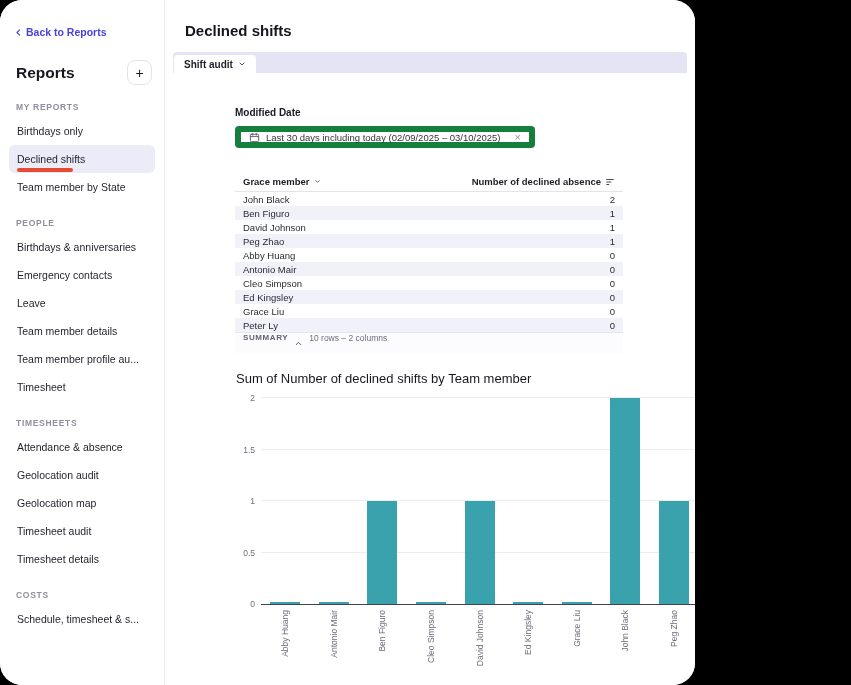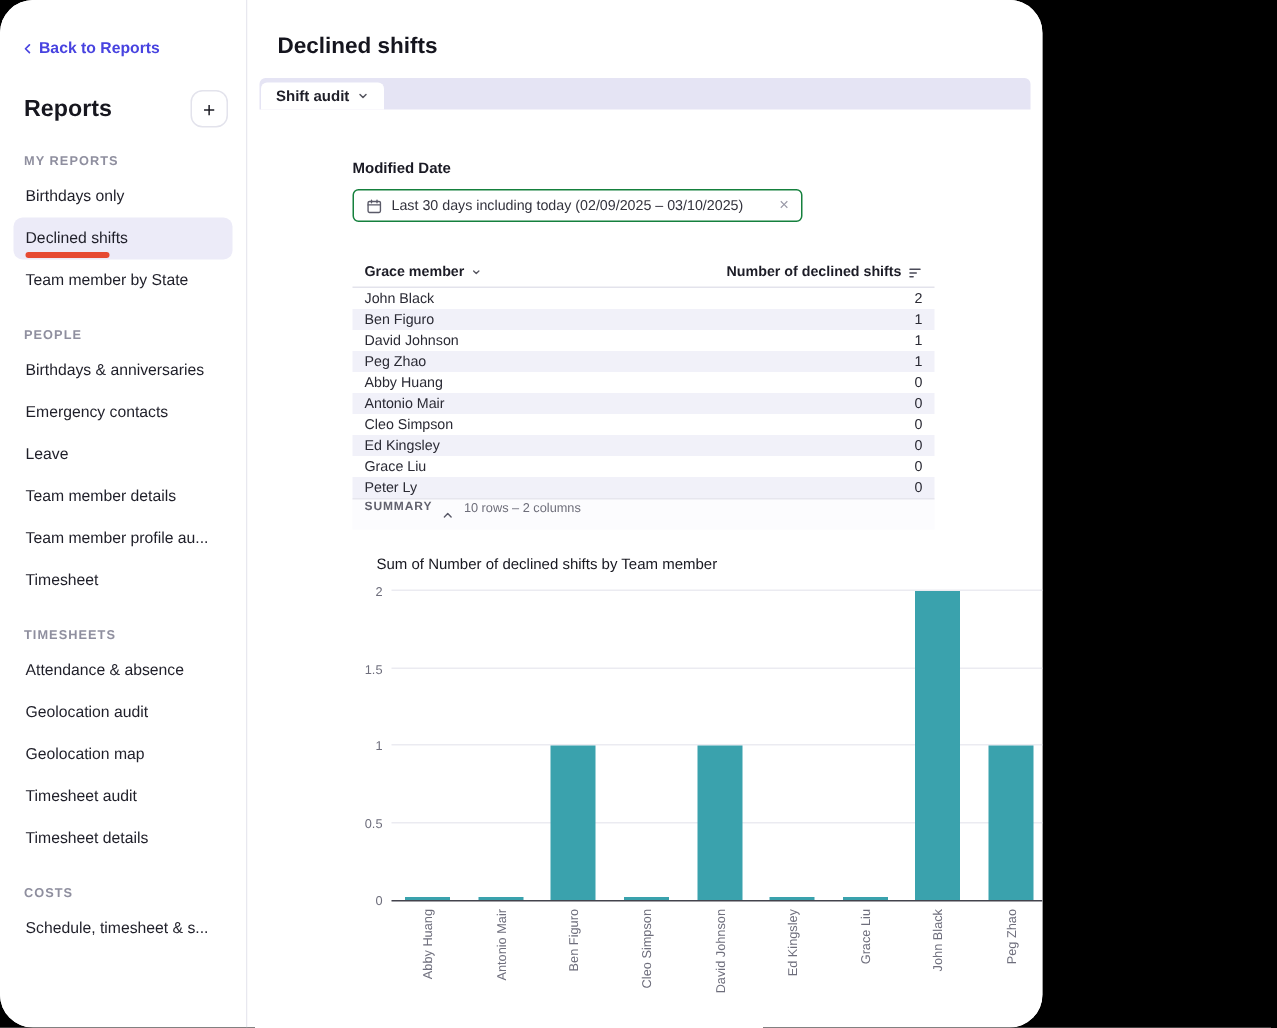--- a/index.html
+++ b/index.html
@@ -19,38 +19,38 @@
 
   
   .main { flex:1; display:flex; flex-direction:column; overflow:hidden; background:#fff; }
   .page-header { padding:22px 0 13px 20px; }
   .page-header h2 { font-size:15px; font-weight:700; color:#15151e; }
   .tabbar { margin:0 8px; background:#e5e4f4; border-radius:4px 4px 0 0; height:21px; display:flex; align-items:flex-end; padding-left:1px; }
   .tab { background:#fff; height:18px; padding:0 10px; display:flex; align-items:center; gap:5px; font-size:10px; font-weight:600; color:#1f1f29; border-radius:4px 4px 0 0; cursor:pointer; }
 
   .content { flex:1; padding:34px 0 0 70px; overflow:hidden; }
   .filter-label { font-size:10px; font-weight:700; color:#1a1a24; margin-bottom:8px; }
-  .date-filter { width:300px; height:22px; border:1px solid #15803d; border-radius:4px; display:flex; align-items:center; gap:6px; padding:0 8px; font-size:9.5px; color:#33333d; background:#fff; cursor:pointer; }
+  .date-filter { width:300px; height:22px; border:6px solid #15803d; border-radius:4px; display:flex; align-items:center; gap:6px; padding:0 8px; font-size:9.5px; color:#33333d; background:#fff; cursor:pointer; }
   .date-clear { margin-left:auto; color:#9a9aa8; font-size:11px; line-height:1; cursor:pointer; }
 
   
   .table-wrap { width:388px; margin-top:24px; }
   .thead { display:flex; align-items:center; padding:0 8px; height:20px; font-size:9.5px; font-weight:700; color:#1c1c26; border-bottom:1px solid #e3e3ec; }
   .th-name { flex:0 0 42%; display:flex; align-items:center; gap:4px; }
   .th-count { flex:1; display:flex; justify-content:flex-end; align-items:center; gap:4px; text-align:right; }
   .trow { display:flex; align-items:center; height:14px; padding:0 8px; font-size:9.5px; color:#2a2a34; }
   .trow:nth-child(even) { background:#f1f1f9; }
   .tcell.name { flex:0 0 42%; }
   .tcell.count { flex:1; text-align:right; }
   .summary-bar { display:flex; gap:6px; height:21px; padding:0 8px; border-top:1px solid #e6e6ee; background:#fcfcfe; }
   .summary-label { font-size:8px; font-weight:700; letter-spacing:0.6px; color:#62626e; }
   .summary-info { font-size:8.5px; color:#6e6e7a; }
 
   
-  .chart-title { margin:18px 0 12px 16px; font-size:10px; font-weight:500; color:#17171f; }
+  .chart-title { margin:18px 0 12px 1px; font-size:13px; font-weight:500; color:#17171f; }
   .chart { width:512px; }
   .plot { position:relative; height:207px; margin-left:26px; border-bottom:1.5px solid #43434d; }
   .gridline { position:absolute; left:0; right:0; height:1px; background:#ebebf1; }
   .ylabel { position:absolute; left:-26px; width:20px; text-align:right; font-size:8.5px; color:#6e6e7c; }
   .bars { position:absolute; inset:0; display:flex; align-items:flex-end; }
   .bar-col { flex:1; height:100%; display:flex; justify-content:center; align-items:flex-end; }
   .bar { width:30px; }
   .xlabels { margin-left:26px; display:flex; height:64px; }
   .xlabel-cell { flex:1; display:flex; justify-content:center; align-items:flex-start; padding-top:5px; }
   .xlabel { writing-mode:vertical-rl; transform:rotate(180deg); font-size:8.5px; color:#6e6e7c; white-space:nowrap; }
@@ -133,21 +133,21 @@
         <div class="thead">
           <div class="th-name">
             <span>Grace member</span>
             <span class="icon">
               <svg width="7" height="7" viewBox="0 0 24 24" fill="none" stroke="#55555f" stroke-width="3" stroke-linecap="round" stroke-linejoin="round">
                   <polyline points="6,9 12,15 18,9"></polyline>
                 </svg>
             </span>
           </div>
           <div class="th-count">
-            <span>Number of declined shifts</span>
+            <span>Number of declined absence</span>
             <span class="icon">
               <svg width="10" height="10" viewBox="0 0 24 24" fill="none" stroke="#4a4a58" stroke-width="2.5" stroke-linecap="round">
                   <line x1="4" y1="6" x2="20" y2="6"></line>
                   <line x1="4" y1="12" x2="14" y2="12"></line>
                   <line x1="4" y1="18" x2="9" y2="18"></line>
                 </svg>
             </span>
           </div>
         </div>
         <div id="table-body">

